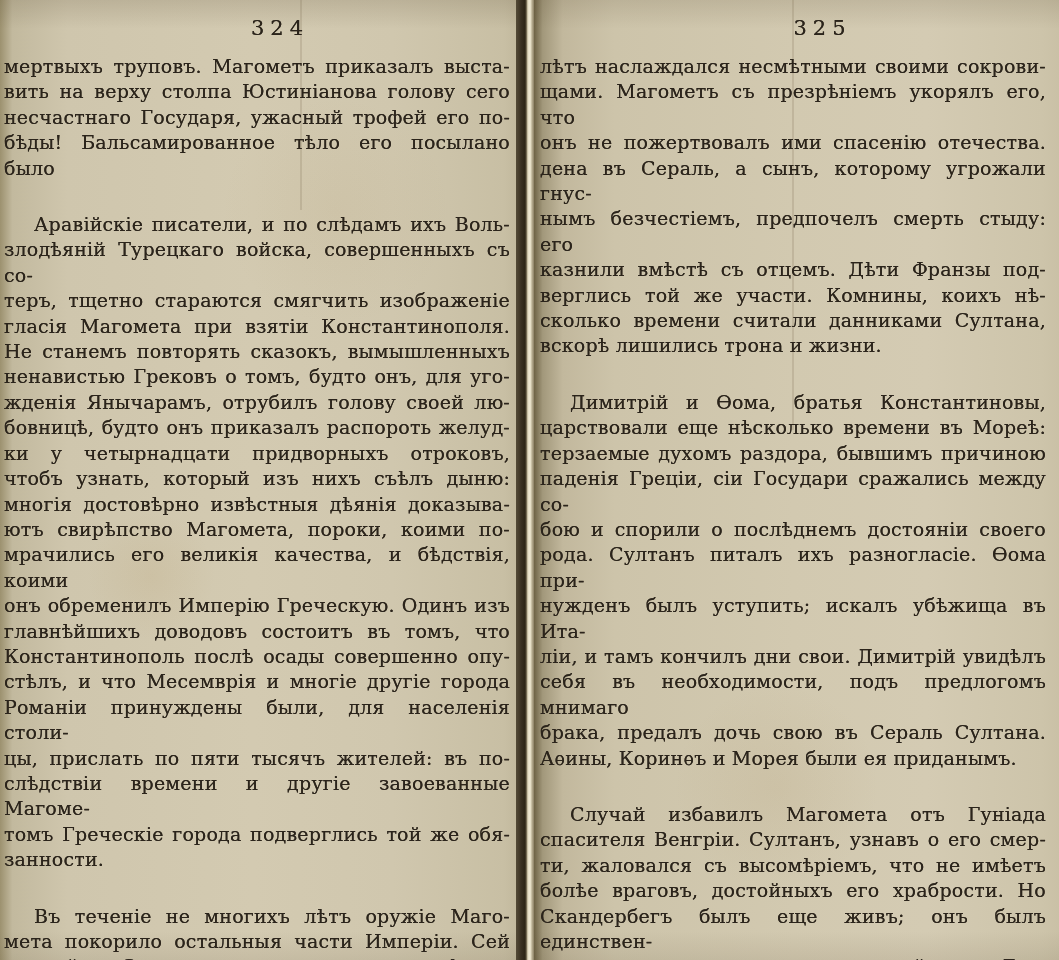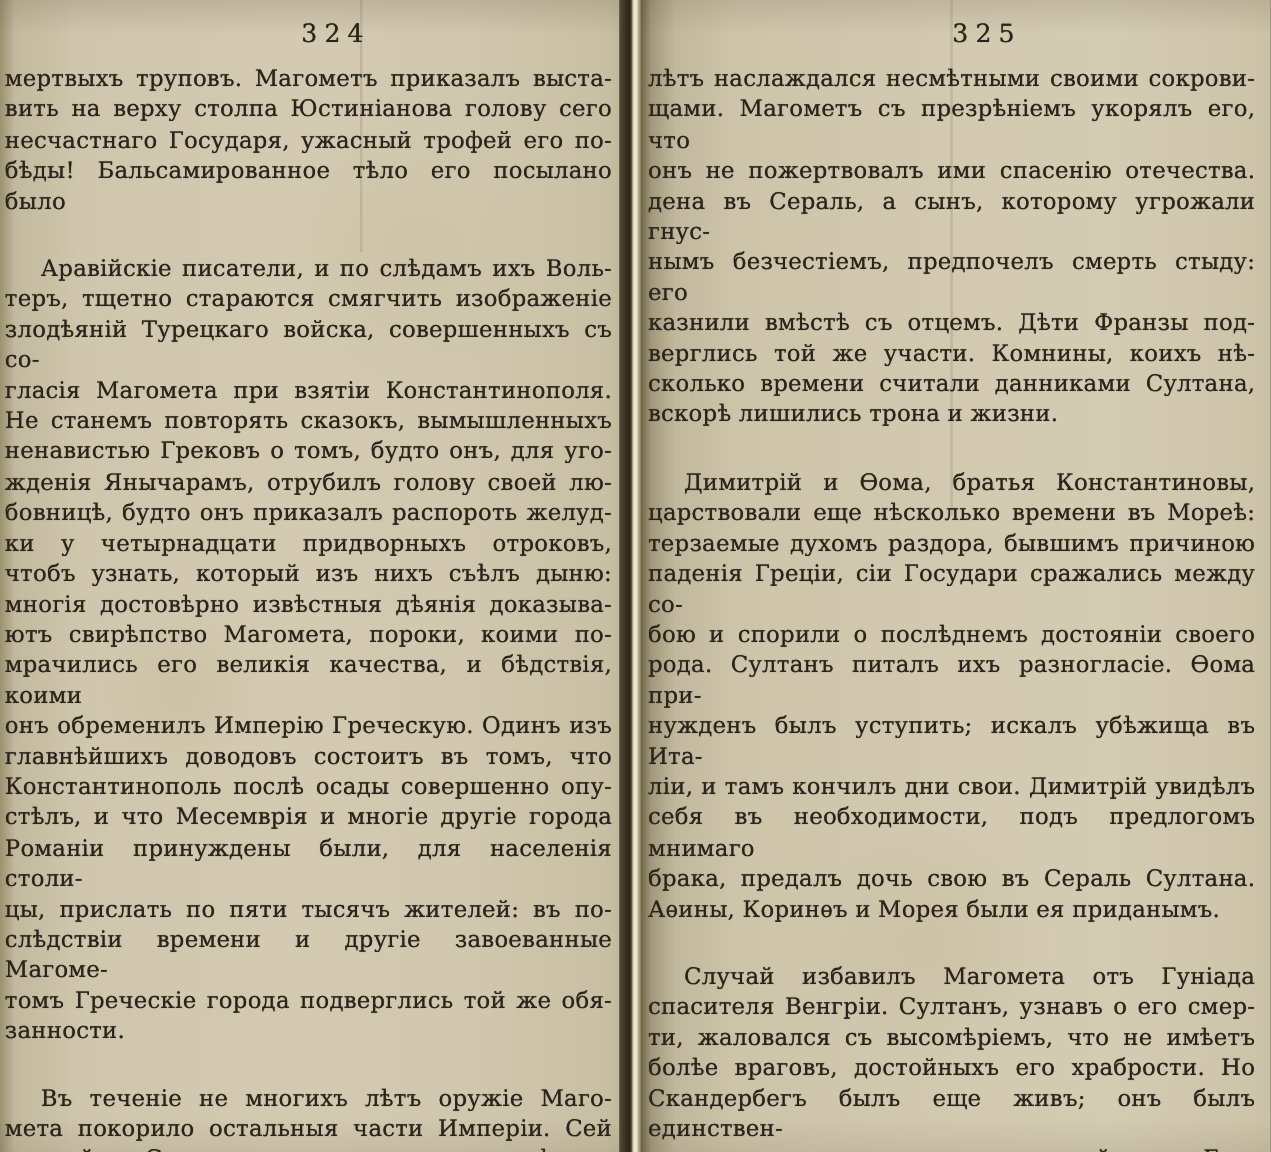--- a/index.html
+++ b/index.html
@@ -67,22 +67,22 @@
   <div class="pagenum">324</div>
   <div class="text-block">
       <div class="paragraph">
         <div class="line">мертвыхъ труповъ. Магометъ приказалъ выста-</div>
         <div class="line">вить на верху столпа Юстиніанова голову сего</div>
         <div class="line">несчастнаго Государя, ужасный трофей его по-</div>
         <div class="line">бѣды! Бальсамированное тѣло его посылано было</div>
       </div>
       <div class="paragraph">
         <div class="line line-first">Аравійскіе писатели, и по слѣдамъ ихъ Воль-</div>
+        <div class="line">злодѣяній Турецкаго войска, совершенныхъ съ со-</div>
         <div class="line">теръ, тщетно стараются смягчить изображеніе</div>
-        <div class="line">злодѣяній Турецкаго войска, совершенныхъ съ со-</div>
         <div class="line">гласія Магомета при взятіи Константинополя.</div>
         <div class="line">Не станемъ повторять сказокъ, вымышленныхъ</div>
         <div class="line">ненавистью Грековъ о томъ, будто онъ, для уго-</div>
         <div class="line">жденія Янычарамъ, отрубилъ голову своей лю-</div>
         <div class="line">бовницѣ, будто онъ приказалъ распороть желуд-</div>
         <div class="line">ки у четырнадцати придворныхъ отроковъ,</div>
         <div class="line">чтобъ узнать, который изъ нихъ съѣлъ дыню:</div>
         <div class="line">многія достовѣрно извѣстныя дѣянія доказыва-</div>
         <div class="line">ютъ свирѣпство Магомета, пороки, коими по-</div>
         <div class="line">мрачились его великія качества, и бѣдствія, коими</div>

